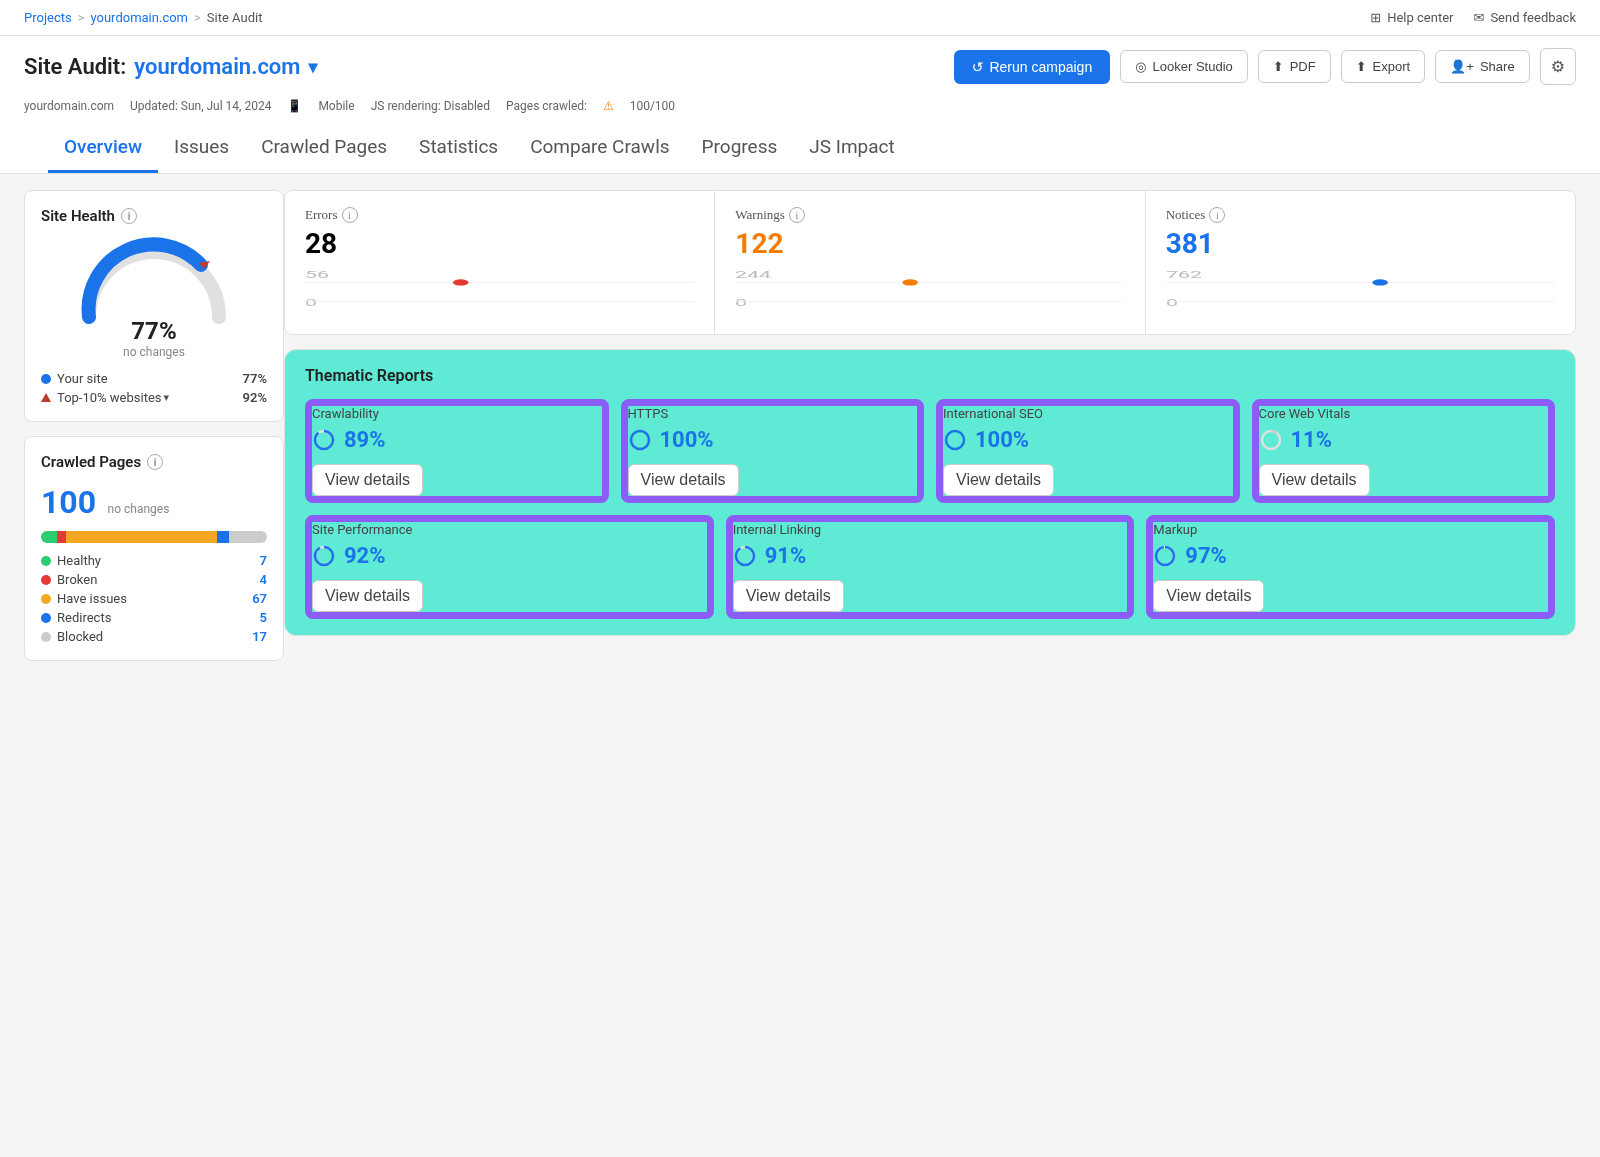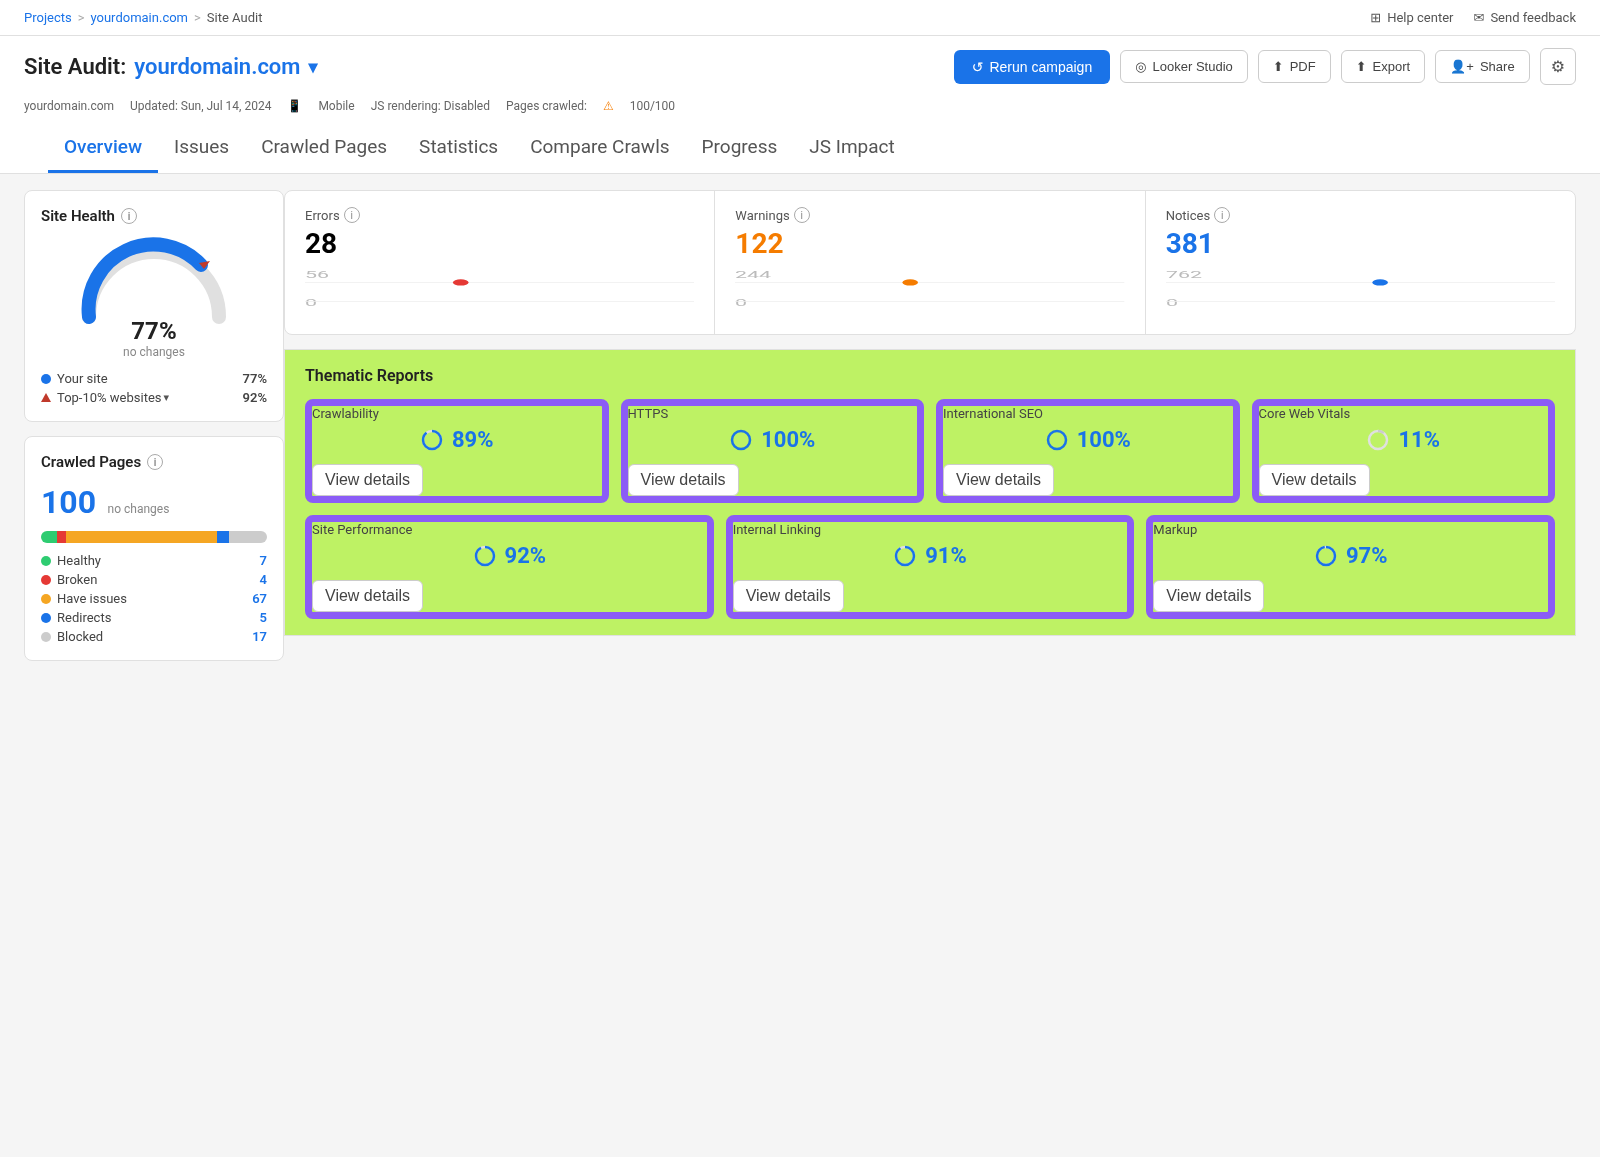--- a/index.html
+++ b/index.html
@@ -64,36 +64,36 @@
     .crawled-legend-label { display: flex; align-items: center; color: #444; }
     .crawled-legend-value { font-weight: 600; color: #1a73e8; }
 
     
     .right-content { flex: 1; display: flex; flex-direction: column; gap: 14px; }
 
     
     .stats-row { display: flex; gap: 0; background: #fff; border-radius: 8px; border: 1px solid #e0e0e0; overflow: hidden; }
     .stat-card { flex: 1; padding: 16px 20px; border-right: 1px solid #e0e0e0; }
     .stat-card:last-child { border-right: none; }
-    .stat-label { font-size: 13px; color: #555; display: flex; align-items: center; gap: 4px; margin-bottom: 4px; }
+    .stat-label { font-size: 13px; color: #555; display: flex; gap: 4px; margin-bottom: 4px; font-family: Liberation Serif, serif; }
     .stat-value { font-size: 28px; font-weight: 700; margin-bottom: 8px; }
     .stat-value.red { color: #000000; }
     .stat-value.orange { color: #f57c00; }
     .stat-value.blue { color: #1a73e8; }
     .mini-chart { position: relative; height: 50px; }
     .mini-chart-svg { width: 100%; height: 40px; }
 
     
-    .thematic-card { background: #bef264; border-radius: 0; border: 1px solid #e0e0e0; padding: 16px 20px; }
+    .thematic-card { background: #5eead4; border-radius: 12px; border: 1px solid #e0e0e0; padding: 16px 20px; }
     .thematic-title { font-size: 16px; font-weight: 600; color: #222; margin-bottom: 14px; }
     .thematic-grid { display: grid; grid-template-columns: repeat(4, 1fr); gap: 12px; margin-bottom: 12px; }
     .thematic-grid-row2 { display: grid; grid-template-columns: repeat(3, 1fr); gap: 12px; }
     .report-item { border: 7px solid #8b5cf6; border-radius: 8px; }
     .report-name { font-size: 13px; color: #444; margin-bottom: 6px; }
-    .report-percent { font-size: 22px; font-weight: 700; color: #1a73e8; display: flex; align-items: center; gap: 8px; margin-bottom: 12px; justify-content: center; }
+    .report-percent { font-size: 22px; font-weight: 700; color: #1a73e8; display: flex; align-items: center; gap: 8px; margin-bottom: 12px; }
     .view-details-btn { border: 1px solid #ccc; background: #fff; border-radius: 6px; padding: 6px 12px; font-size: 16px; color: #444; cursor: pointer; }
 
     
     .dropdown-chevron { font-size: 14px; color: #1a73e8; cursor: pointer; }
   </style>
 </head>
 <body>
 
 <div class="top-bar">
   <div class="breadcrumb">

